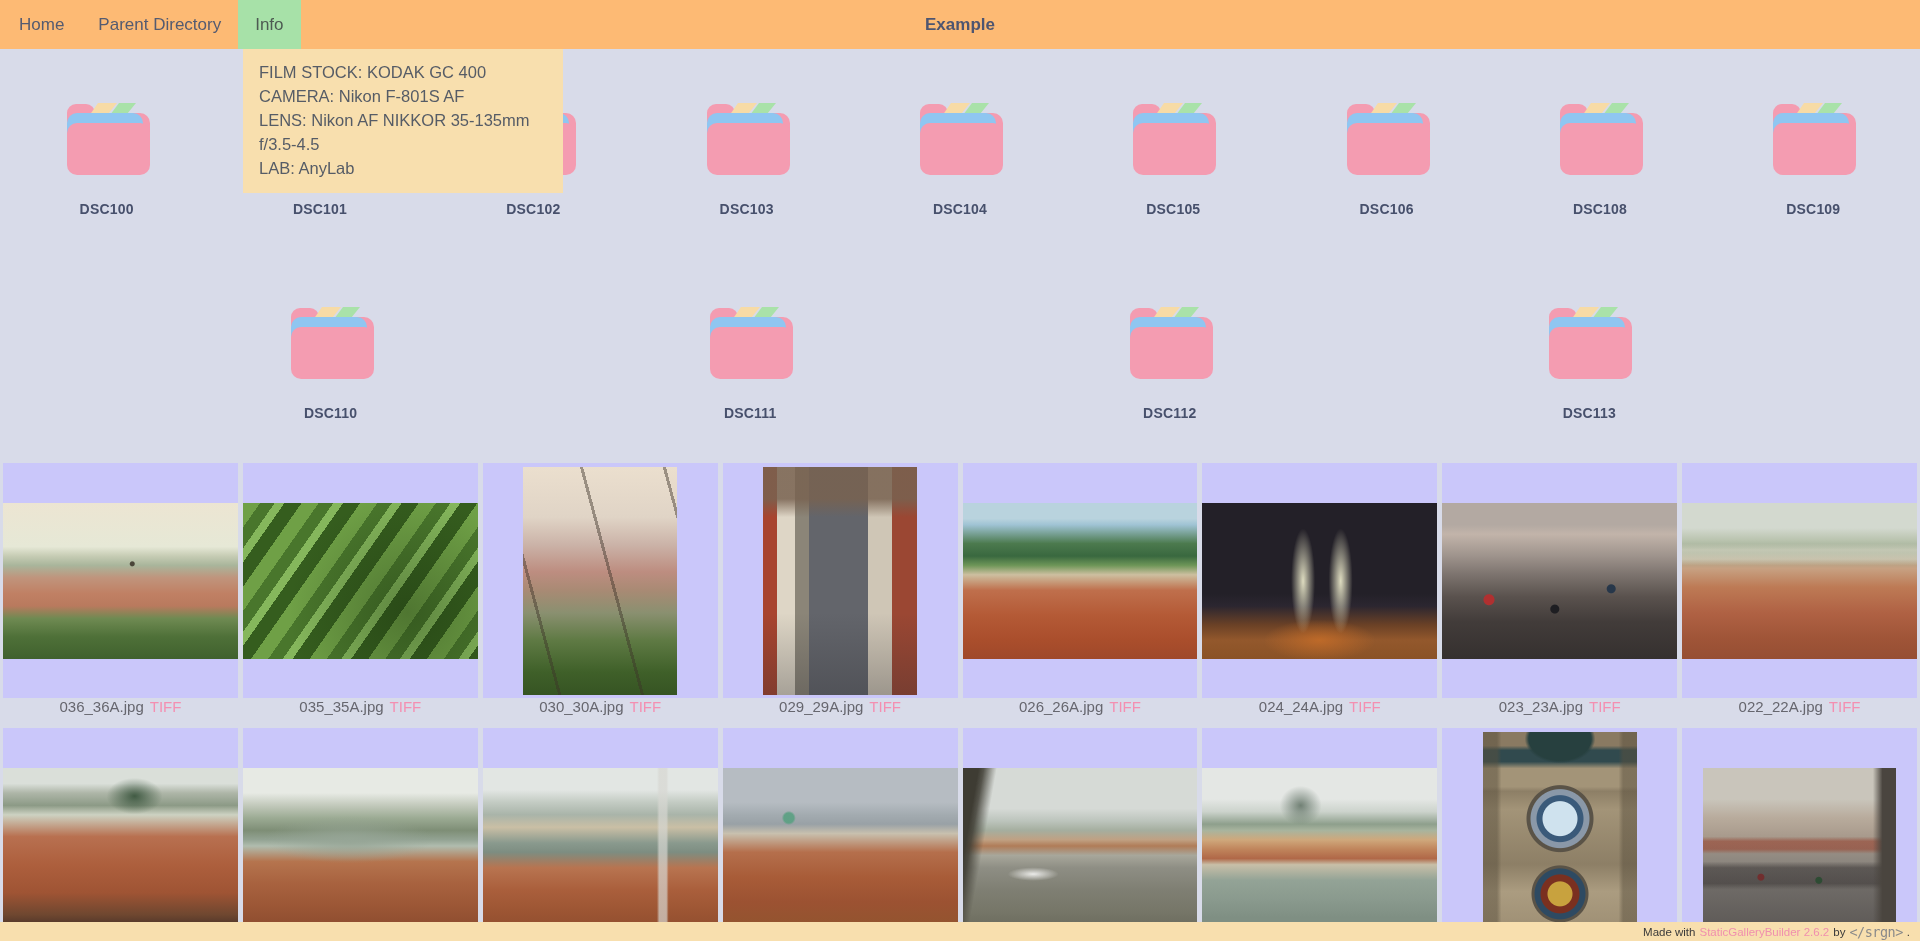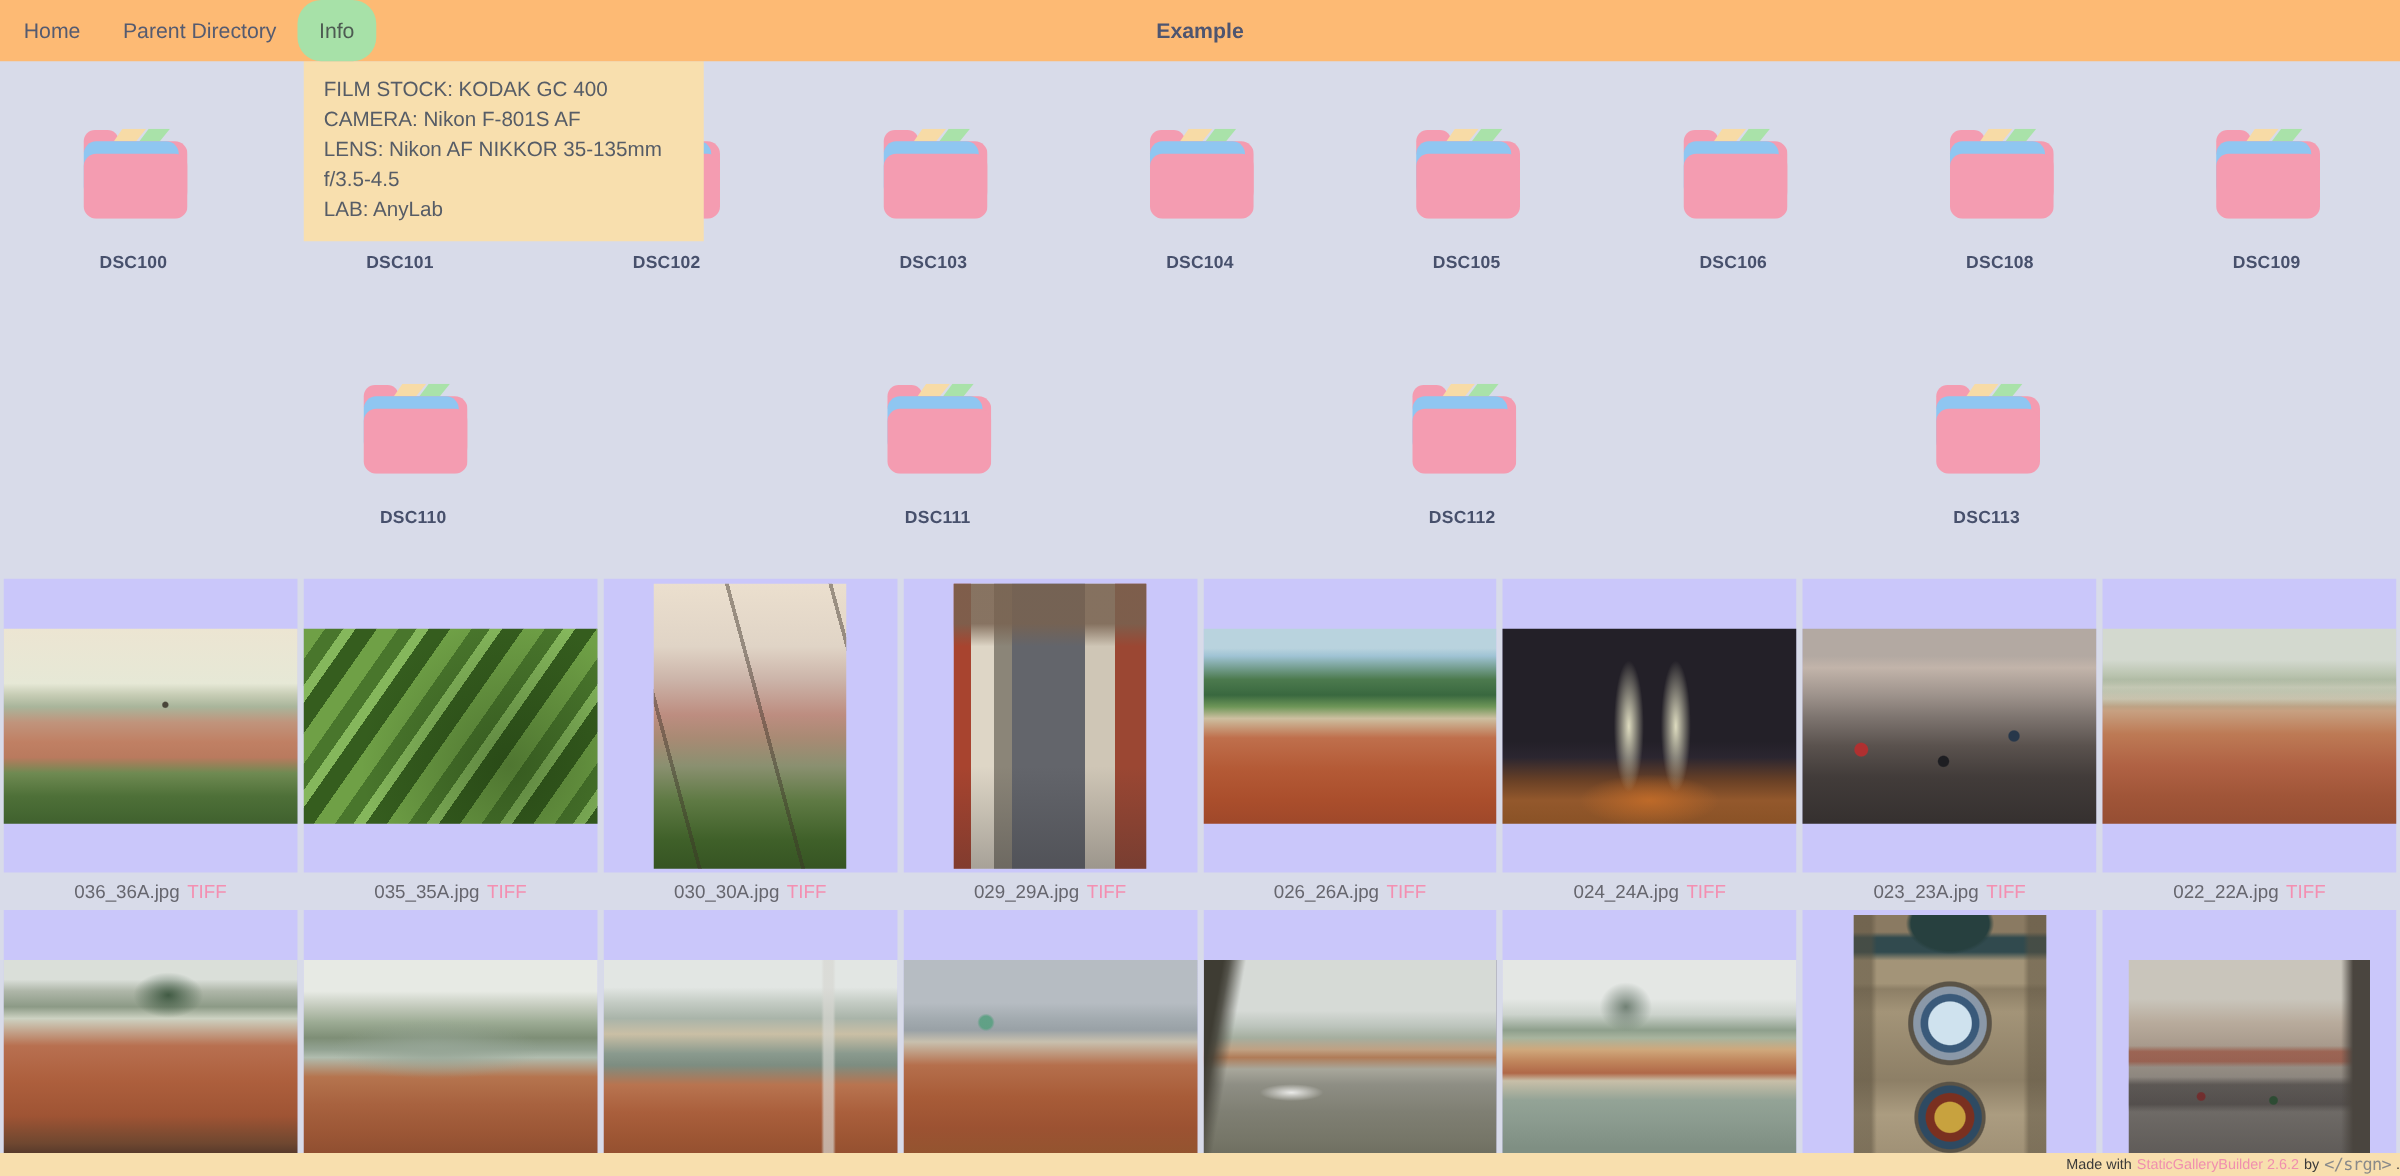--- a/index.html
+++ b/index.html
@@ -13,21 +13,21 @@
   
   .nav {
     position:relative; height:49px; background:#fdba74;
     display:flex; align-items:stretch; z-index:10;
   }
   .nav ul { list-style:none; margin:0; padding:0 0 0 2px; display:flex; height:100%; }
   .nav li {
     display:flex; align-items:center; padding:0 17px;
     font-size:17px; color:#555b70; cursor:pointer; white-space:nowrap;
   }
-  .nav li.active { background:#a7e1a8; color:#4d5b52;border-radius:19px; }
+  .nav li.active { background:#a7e1a8; color:#4d5b52; }
   .nav-title {
     position:absolute; left:50%; top:50%; transform:translate(-50%,-50%);
     font-weight:bold; font-size:17px; color:#4e5570;
   }
 
   
   .tooltip {
     position:absolute; left:243px; top:49px; width:320px;
     background:#f8dfae; padding:11px 16px 13px 16px; z-index:9;
     font-size:16.5px; line-height:24px; color:#565c66;
@@ -43,21 +43,21 @@
   
   .thumb-row { display:flex; gap:5px; padding:0 3px; }
   .thumb-row.first  { margin-top:42px; }
   .thumb-row.second { margin-top:0; }
   .cell { flex:1; display:flex; flex-direction:column; min-width:0; }
   .card {
     height:235px; background:#cac7fa; cursor:pointer;
     display:flex; align-items:center; justify-content:center; overflow:visible;
   }
   .cap {
-    height:30px; display:flex; align-items:center; justify-content:center;
+    height:30px; display:flex; justify-content:center;
     font-size:15px; color:#66666e; white-space:nowrap;
   }
   .cap a { color:#f48fb1; text-decoration:none; margin-left:6px; cursor:pointer; }
 
   
   .ph { width:236px; height:156px; }
   .ph[data-orient="portrait"] { width:154px; height:228px; }
   .ph[data-orient="narrow"]   { width:193px; height:156px; }
 
   .ph[data-kind="city-spire-panorama"]{background:
@@ -119,21 +119,21 @@
     linear-gradient(180deg, transparent 60%, rgba(50,45,45,.5) 64% 74%, transparent 78%),
     radial-gradient(circle 4px at 30% 70%, #b03030 0 3px, transparent 4px),
     radial-gradient(circle 4px at 60% 72%, #2a6a3a 0 3px, transparent 4px),
     linear-gradient(180deg,#c9c5bb 0 20%,#b8ab9c 32%,#a89a8c 44%,#938b82 56%,#84807a 66%,#6e6a66 78%,#5f5b58 100%);}
 
   
   .footer {
     position:fixed; left:0; bottom:0; width:100%; height:19px;
     background:#f8dfae; z-index:20;
     display:flex; align-items:center; justify-content:flex-end;
-    font-size:11.5px; color:#3a3a3a;
+    padding-right:10px; font-size:11.5px; color:#3a3a3a;
   }
   .footer span { margin-left:4px; }
   .footer a { color:#f08fae; text-decoration:none; margin-left:4px; cursor:pointer; }
   .footer .brand {
     font-family:"DejaVu Sans Mono", monospace; font-size:13.5px; color:#8a8a8a; letter-spacing:-0.5px;
   }
 </style>
 </head>
 <body>
 

